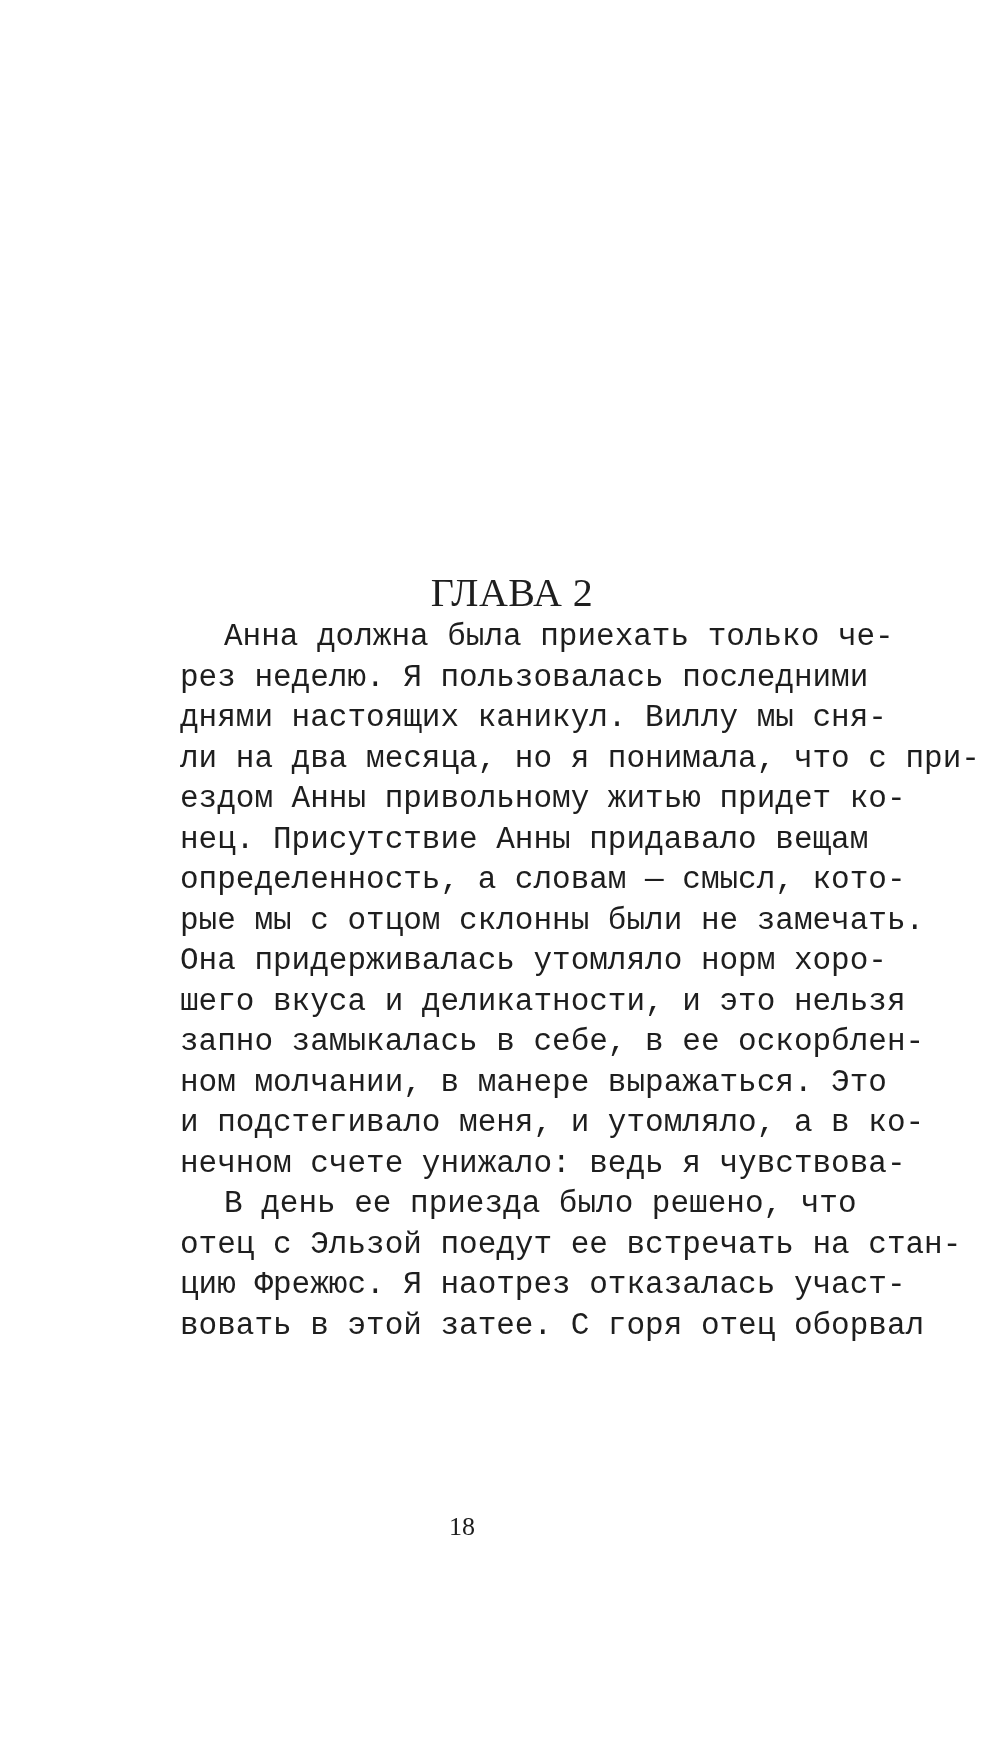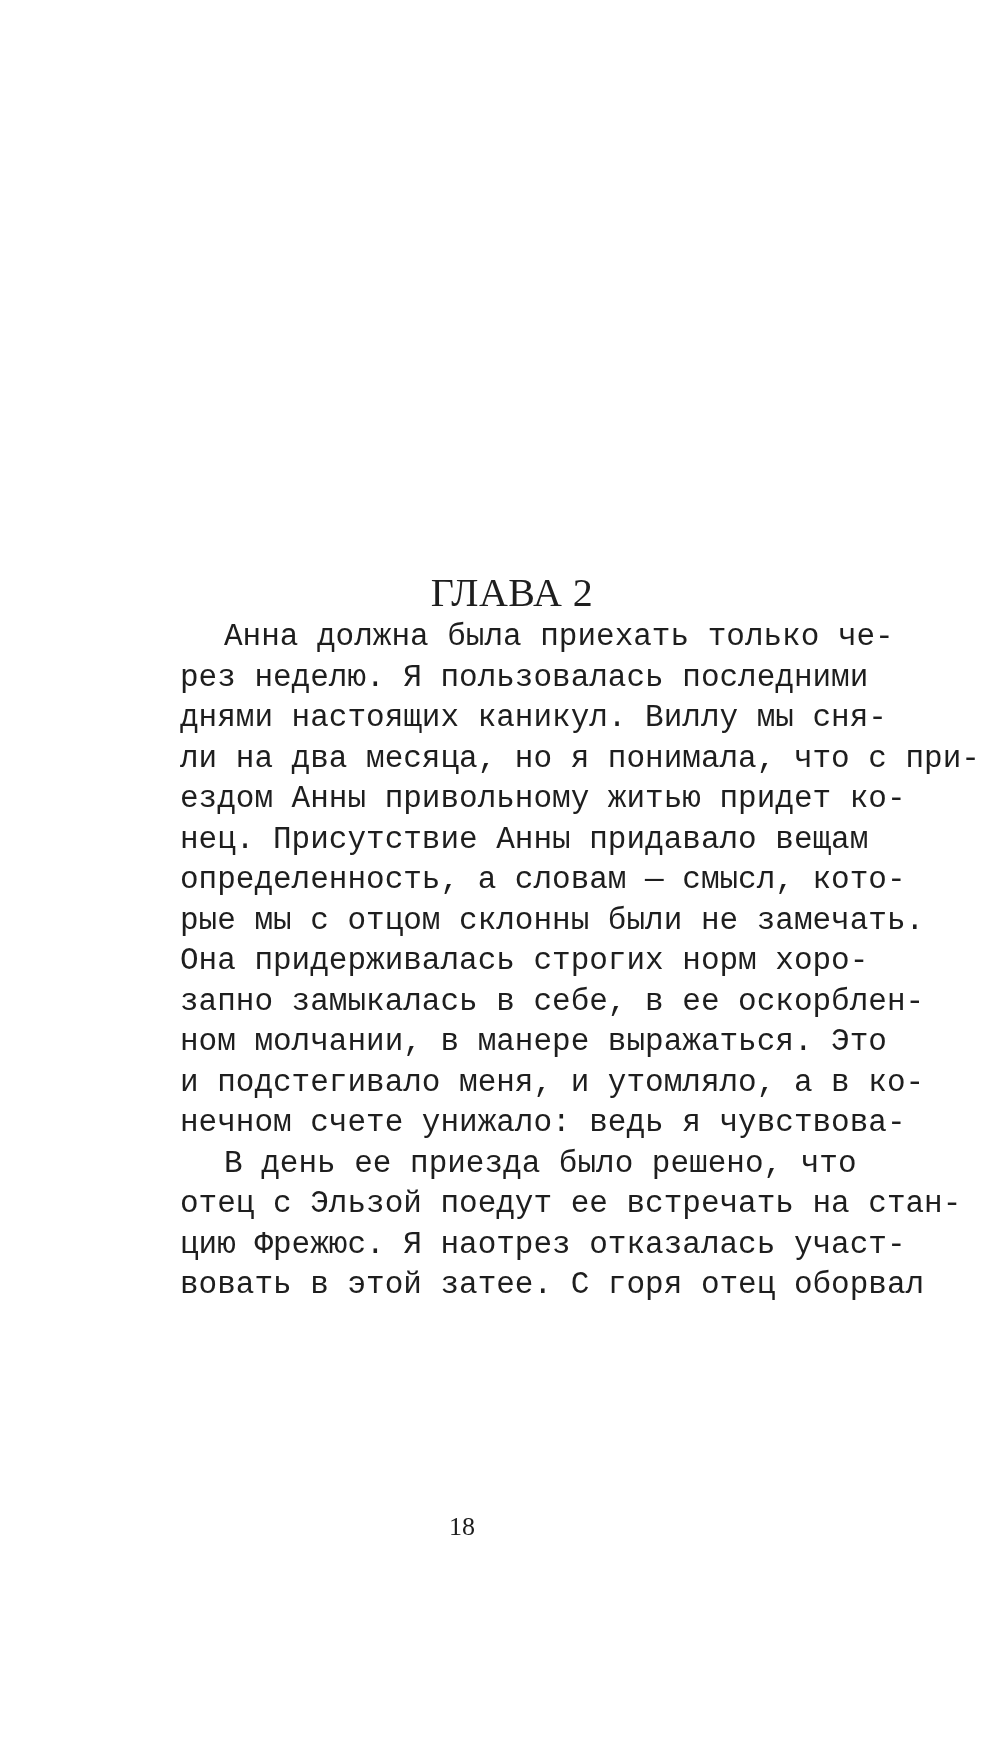--- a/index.html
+++ b/index.html
@@ -40,21 +40,22 @@
 
   <div class="body-text">
     <span class="line indent">Анна должна была приехать только че-</span>
     <span class="line">рез неделю. Я пользовалась последними</span>
     <span class="line">днями настоящих каникул. Виллу мы сня-</span>
     <span class="line">ли на два месяца, но я понимала, что с при-</span>
     <span class="line">ездом Анны привольному житью придет ко-</span>
     <span class="line">нец. Присутствие Анны придавало вещам</span>
     <span class="line">определенность, а словам — смысл, кото-</span>
     <span class="line">рые мы с отцом склонны были не замечать.</span>
-    <span class="line">Она придерживалась строгих норм хоро-</span>
+    <span class="line">Она придерживалась утомляло норм хоро-</span>
+    <span class="line">шего вкуса и деликатности, и это нельзя</span>
     <span class="line">запно замыкалась в себе, в ее оскорблен-</span>
     <span class="line">ном молчании, в манере выражаться. Это</span>
     <span class="line">и подстегивало меня, и утомляло, а в ко-</span>
     <span class="line">нечном счете унижало: ведь я чувствова-</span>
 
     <span class="line indent">В день ее приезда было решено, что</span>
     <span class="line">отец с Эльзой поедут ее встречать на стан-</span>
     <span class="line">цию Фрежюс. Я наотрез отказалась участ-</span>
     <span class="line">вовать в этой затее. С горя отец оборвал</span>
   </div>

